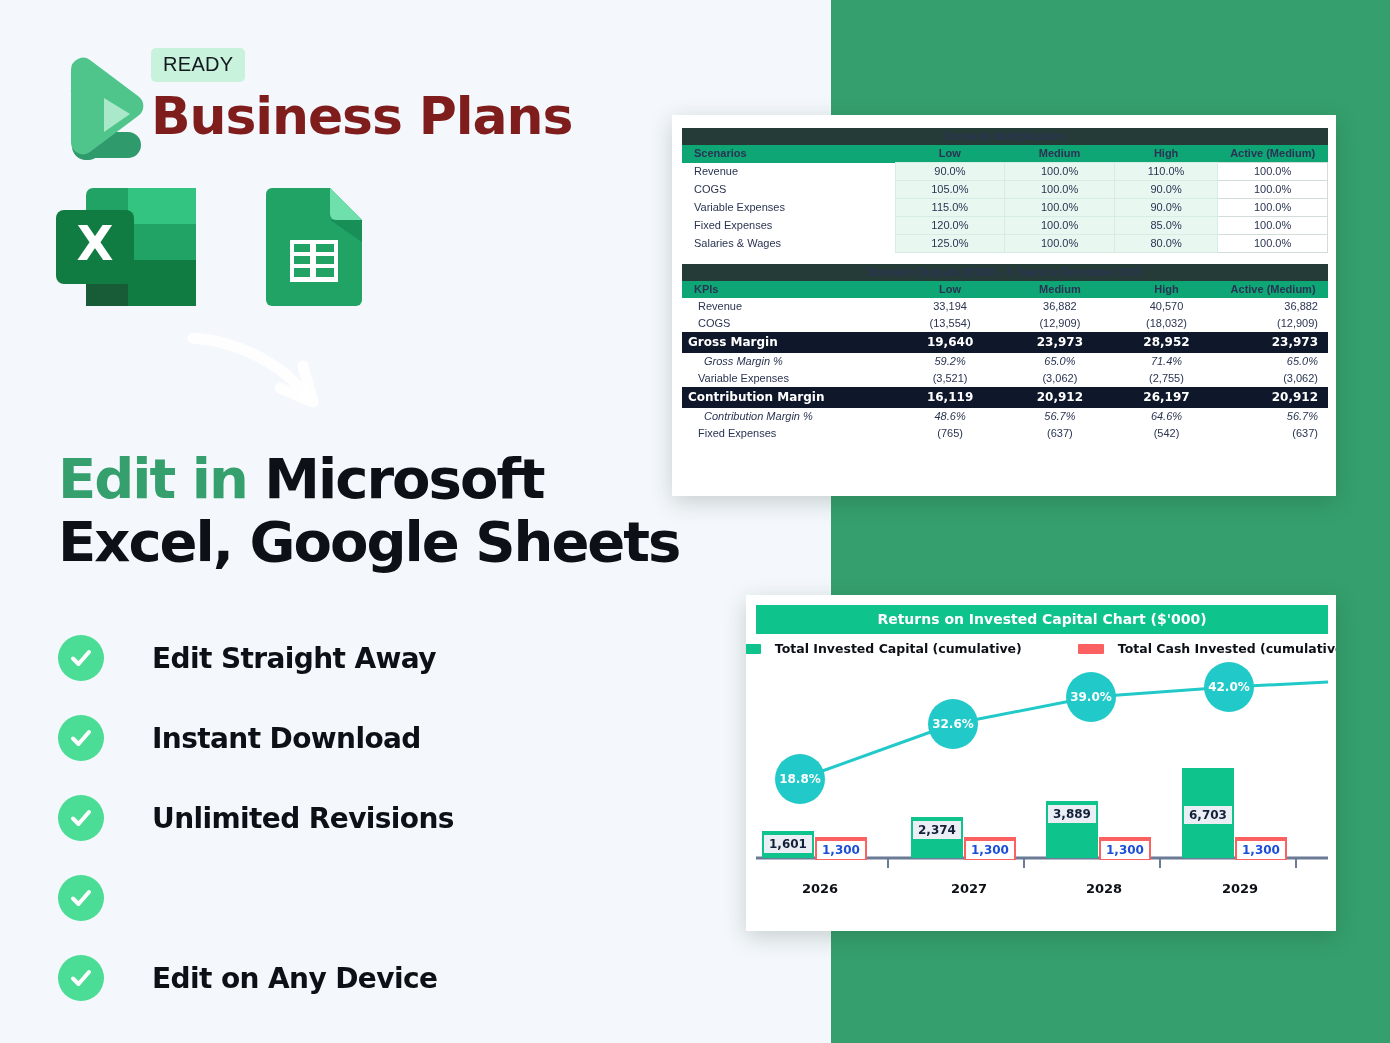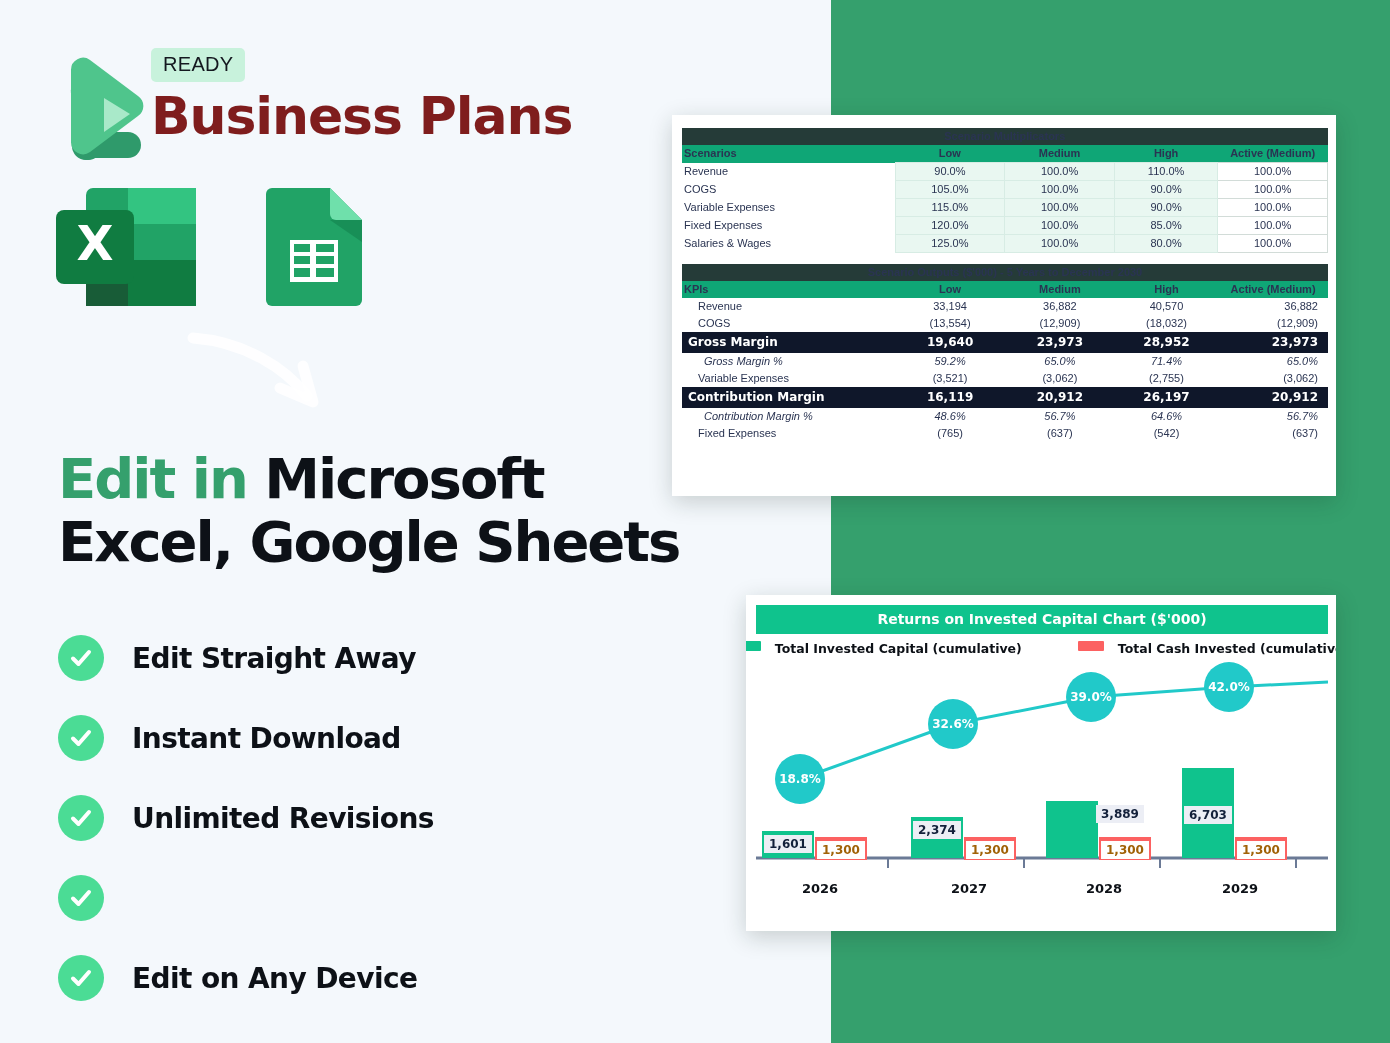--- a/index.html
+++ b/index.html
@@ -51,21 +51,21 @@
   
   .features { position: absolute; left: 58px; top: 618px; width: 600px; }
   .feature-row { display: flex; align-items: center; height: 80px; }
   .check-badge {
     width: 46px; height: 46px; border-radius: 50%;
     background: #4bdc95; flex: 0 0 46px;
     display: flex; align-items: center; justify-content: center;
   }
   .check-badge svg { display: block; }
   .feature-label {
-    margin-left: 28px; font-family: "DejaVu Sans", sans-serif;
+    margin-left: 48px; font-family: "DejaVu Sans", sans-serif;
     font-size: 28px; font-weight: 800; color: #0d1117; letter-spacing: -0.6px;
     white-space: nowrap;
   }
 
   
   .card {
     position: absolute; background: #ffffff;
     box-shadow: 0 6px 22px rgba(20,40,30,.20);
     overflow: hidden;
   }
@@ -86,21 +86,21 @@
     font-family: "DejaVu Sans", sans-serif;
   }
   .ss-head td.lbl { text-align: left; padding-left: 12px; }
   .ss-head td.num { text-align: center; }
   .ss-head td.act { text-align: center; }
 
   .ss tbody td {
     font-size: 11px; color: #2a3452; padding: 2px 0 3px;
     font-family: "Liberation Sans", sans-serif;
   }
-  .ss tbody td.lbl { text-align: left; padding-left: 2px; }
+  .ss tbody td.lbl { text-align: left; padding-left: 12px; }
   .ss tbody td.num { text-align: center; }
   .ss tbody td.rnum { text-align: right; padding-right: 10px; }
   .tint { background: #e9f7f1; border: 1px solid #d7ece4; }
   .boxed { background: #ffffff; border: 1px solid #d2dcd8; text-align: center; }
 
   tr.hl td {
     background: #0f172a; color: #ffffff; font-weight: 700; font-size: 12px;
     font-family: "DejaVu Sans", sans-serif; padding: 3px 0 4px;
   }
   tr.hl td.lbl { text-align: left; padding-left: 6px; }
@@ -114,42 +114,42 @@
   .chart-card { left: 746px; top: 595px; width: 590px; height: 336px; padding: 10px 8px 0 10px; }
   .chart-title {
     background: #0fc38d; color: #fff; text-align: center;
     font-size: 14px; font-weight: 700; padding: 6px 0 7px;
     font-family: "DejaVu Sans", sans-serif;
   }
   .chart-legend {
     display: flex; justify-content: center; gap: 56px; align-items: center;
     margin-top: 7px;
   }
-  .legend-item { display: flex; gap: 14px; }
+  .legend-item { display: flex; align-items: center; gap: 14px; }
   .legend-swatch { width: 26px; height: 10px; border-radius: 1px; }
   .legend-text {
     font-size: 12.5px; font-weight: 700; color: #0d1117;
     font-family: "DejaVu Sans", sans-serif; white-space: nowrap;
   }
   .plot { position: relative; width: 572px; height: 240px; margin-top: 6px; overflow: hidden; }
   .plot svg { position: absolute; left: 0; top: 0; }
   .axis-labels {
     position: absolute; left: 0; bottom: 0; width: 572px; height: 34px;
   }
   .axis-tick {
     position: absolute; font-size: 13px; font-weight: 800; color: #0d1117;
     font-family: "DejaVu Sans", sans-serif; transform: translateX(-50%);
     bottom: 6px;
   }
   .bar-lbl {
     position: absolute; font-size: 12px; font-weight: 800; color: #13203a;
     font-family: "DejaVu Sans", sans-serif; transform: translateX(-50%);
     background: #eceef5; padding: 2px 5px; white-space: nowrap;
   }
-  .bar-lbl.plain { background: #ffffff; color: #a16207; }
+  .bar-lbl.plain { background: #ffffff; color: #1d4ed8; }
   .pct-bubble {
     position: absolute; width: 50px; height: 50px; border-radius: 50%;
     background: #21c9c9; color: #ffffff; font-size: 12px; font-weight: 800;
     font-family: "DejaVu Sans", sans-serif;
     display: flex; align-items: center; justify-content: center;
     transform: translate(-50%, -50%);
   }
 </style>
 </head>
 <body>
@@ -437,21 +437,21 @@
       <path d="M44 117 L197 62 L335 35 L473 25 L572 20" stroke="#21c9c9" stroke-width="3" fill="none" stroke-linejoin="round"></path>
     </svg>
 
     <div class="pct-bubble" style="left:44px;  top:117px;text-align:right;">18.8%</div>
     <div class="pct-bubble" style="left:197px; top:62px;">32.6%</div>
     <div class="pct-bubble" style="left:335px; top:35px;">39.0%</div>
     <div class="pct-bubble" style="left:473px; top:25px;">42.0%</div>
 
     <div class="bar-lbl" style="left:32px;  top:173px;">1,601</div>
     <div class="bar-lbl" style="left:181px; top:159px;">2,374</div>
-    <div class="bar-lbl" style="left:316px; top:143px;margin-left:48px;">3,889</div>
+    <div class="bar-lbl" style="left:316px; top:143px;">3,889</div>
     <div class="bar-lbl" style="left:452px; top:144px;">6,703</div>
 
     <div class="bar-lbl plain" style="left:85px;  top:179px;">1,300</div>
     <div class="bar-lbl plain" style="left:234px; top:179px;">1,300</div>
     <div class="bar-lbl plain" style="left:369px; top:179px;">1,300</div>
     <div class="bar-lbl plain" style="left:505px; top:179px;">1,300</div>
 
     <div class="axis-labels">
       <span class="axis-tick" style="left:64px;">2026</span>
       <span class="axis-tick" style="left:213px;">2027</span>

